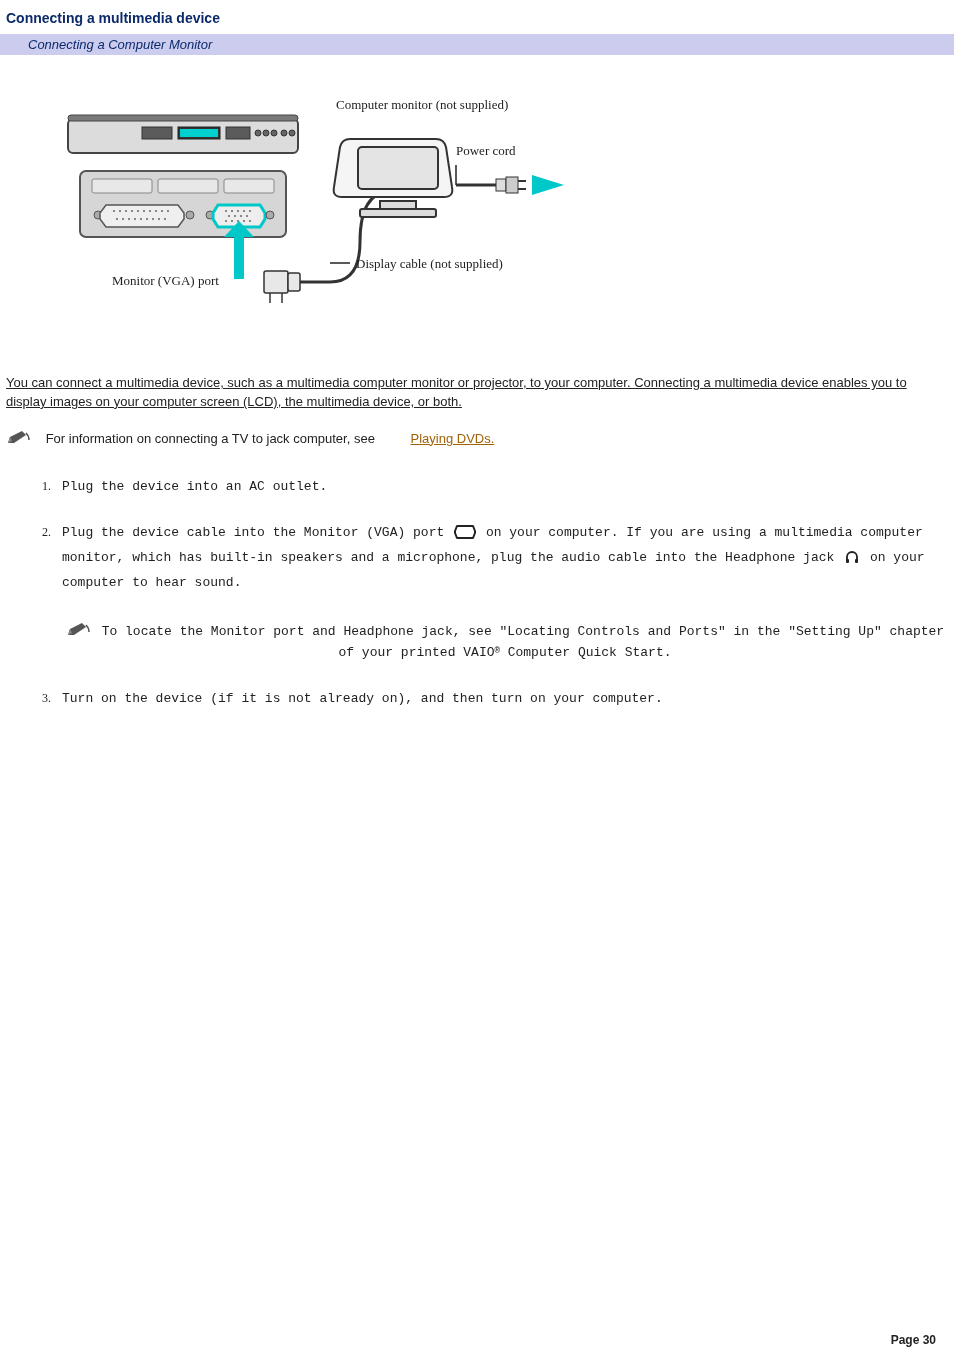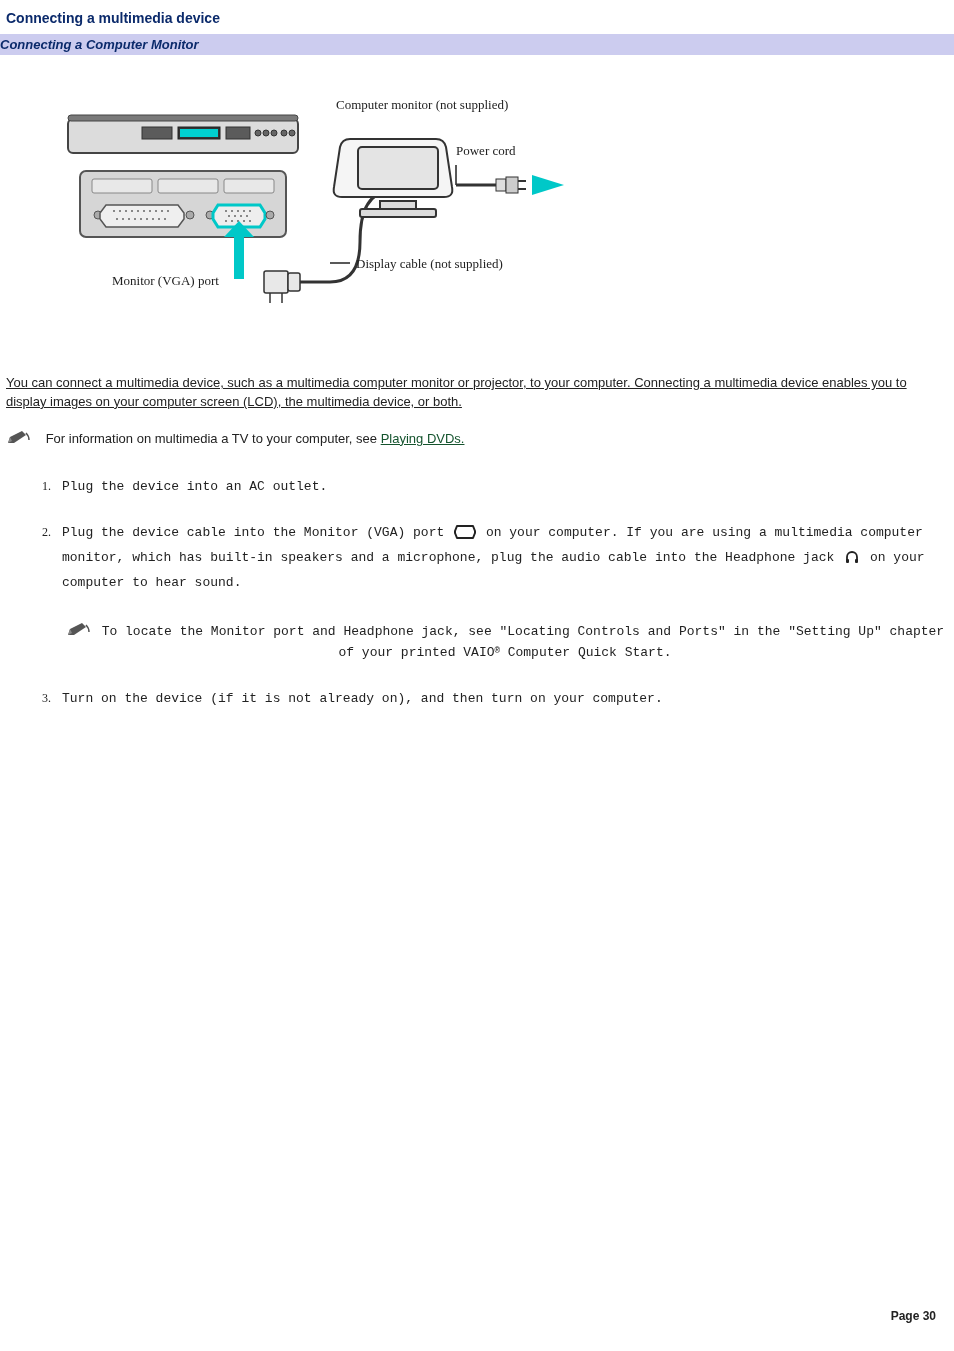--- a/index.html
+++ b/index.html
@@ -21,23 +21,23 @@
   .h1 {
     color: #0b2a6b;
     font-weight: bold;
     font-size: 14px;
     padding: 10px 6px 8px 6px;
   }
   .bar {
     background: #ccccef;
     color: #0b2a6b;
     font-style: italic;
-    font-weight: bold;
+    font-weight: normal;
     font-size: 13px;
-    padding: 3px 0;
+    padding: 3px 28px;
   }
   .figure-wrap {
     padding: 30px 0 40px 40px;
   }
   .para {
     padding: 0 6px;
     line-height: 1.45;
     margin: 6px 0 14px 0;
     text-decoration: underline;
   }
@@ -76,26 +76,27 @@
   .inline-icon {
     display: inline-block;
     vertical-align: -4px;
     margin: 0 2px;
   }
   .inline-note {
     margin-top: 28px;
     text-align: center;
   }
   a.link {
-    color: #14532d;
+    color: #a16207;
     text-decoration: underline;
+    margin-left: 32px;
   }
   .page-number {
     position: absolute;
-    bottom: 28px;
+    bottom: 4px;
     right: 18px;
     font-weight: bold;
     font-size: 12px;
   }
 </style>
 </head>
 <body>
 
 <div class="page">
 
@@ -219,21 +220,21 @@
   <div class="para">You can connect a multimedia device, such as a multimedia computer monitor or projector, to your computer. Connecting a multimedia device enables you to display images on your computer screen (LCD), the multimedia device, or both.</div>
 
   <div class="note-row">
     <span class="note-icon">
       <svg width="26" height="14" viewBox="0 0 26 14">
         <path d="M2 12 L4 6 L16 0 L20 4 L8 12 z" fill="#555"></path>
         <path d="M2 12 L6 10 L4 6 z" fill="#888"></path>
         <path d="M20 2 q3 3 3 7" fill="none" stroke="#555" stroke-width="1.5"></path>
       </svg>
     </span>
-    <span>For information on multimedia a TV to your computer, see </span>
+    <span>For information on connecting a TV to jack computer, see </span>
     <a href="#" class="link">Playing DVDs.</a>
   </div>
 
 
   <ol class="steps">
     <li>
       <span class="li-body">Plug the device into an AC outlet.</span>
     </li>
     <li>
       <div class="li-body">

